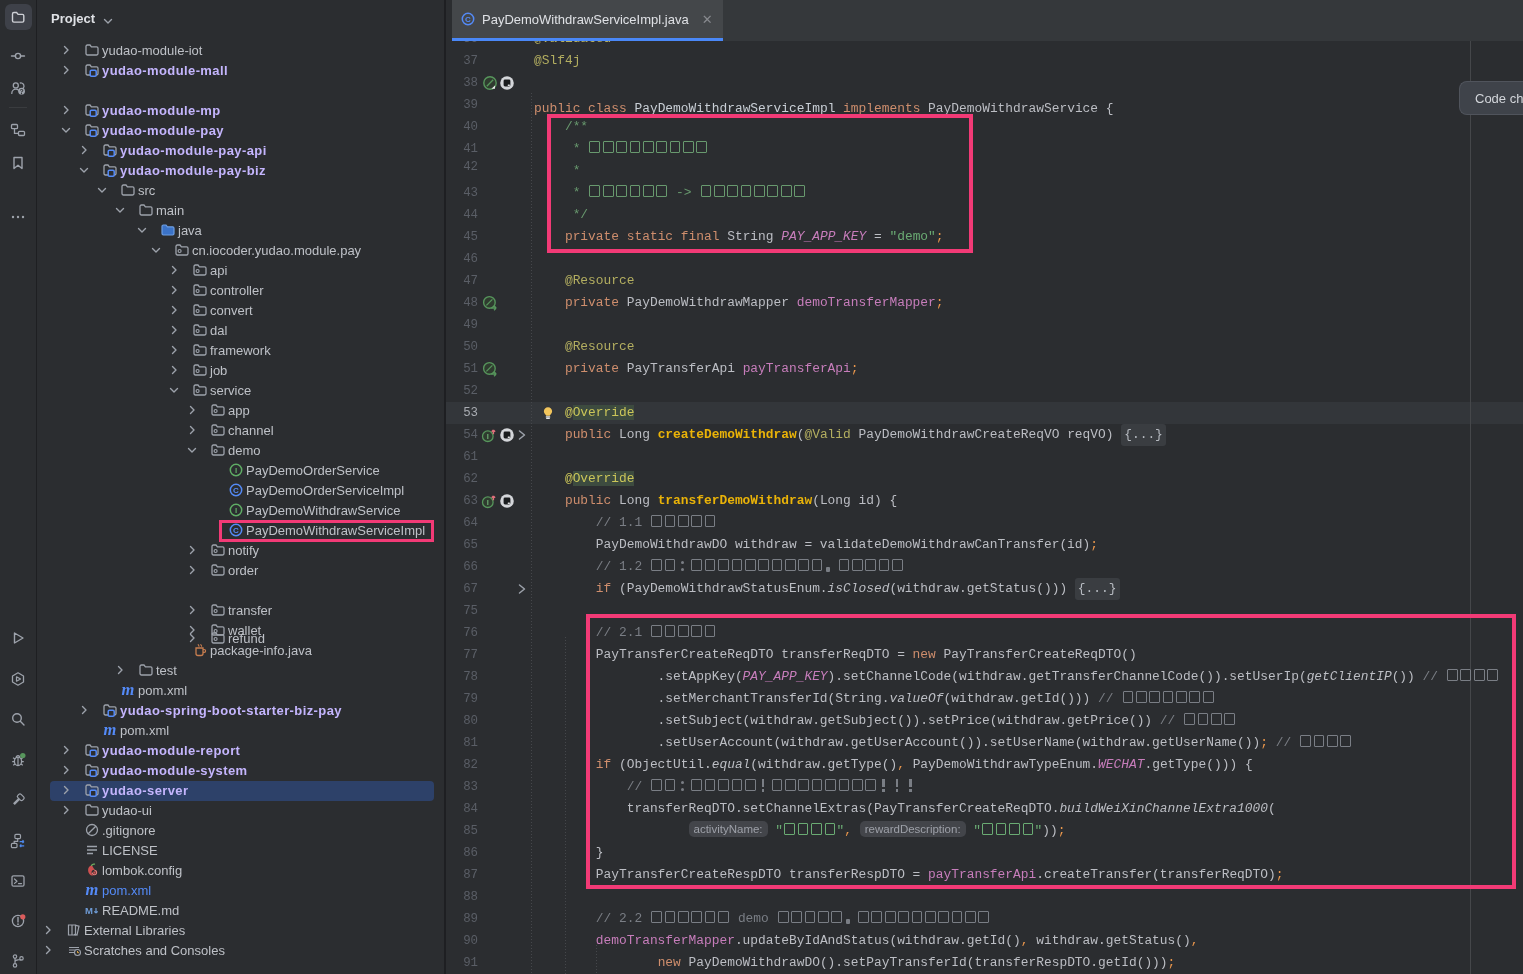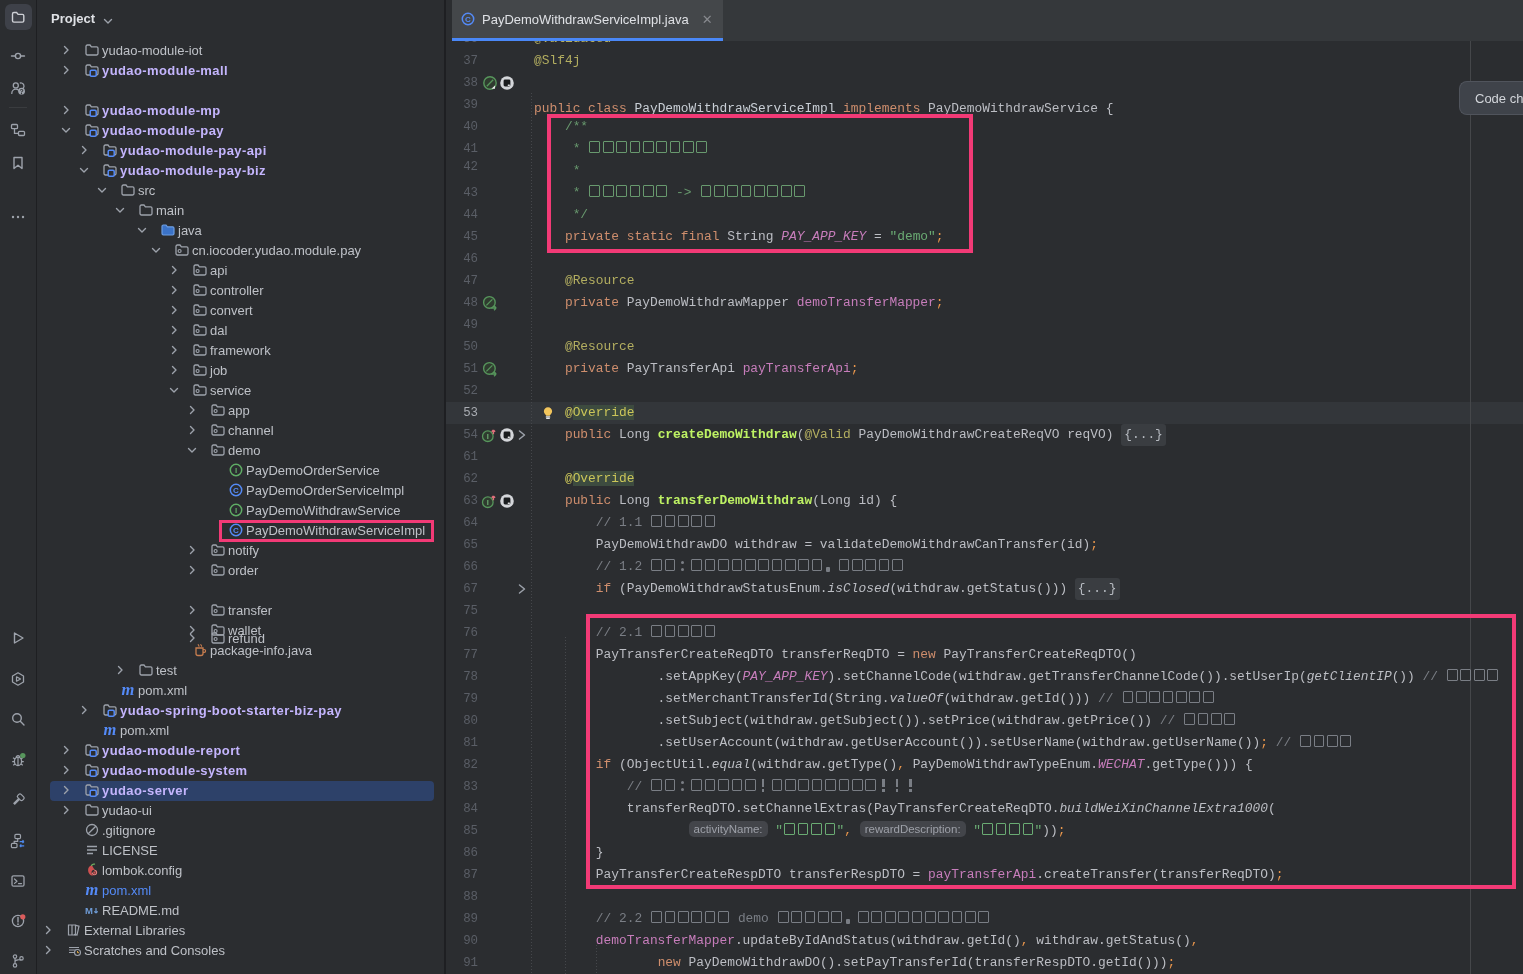--- a/index.html
+++ b/index.html
@@ -25,21 +25,21 @@
 #tab .tl{font-size:13px;color:#DFE1E5;}
 #tab .cls{margin-left:13px;color:#87898E;font-size:13px;}
 #caretline{position:absolute;left:0;top:401.5px;width:1078px;height:22px;background:#33363A;z-index:0;}
 #guide{position:absolute;left:1025px;top:41px;width:1px;height:933px;background:#45474A;z-index:1;}
 .ig{position:absolute;width:1px;background-image:linear-gradient(#45474B 1.5px,transparent 1.5px);background-size:1px 3px;z-index:1;}
 .cl{position:absolute;left:89px;font-family:"Liberation Mono",monospace;font-size:12.883px;line-height:22px;height:22px;white-space:pre;color:#BCBEC4;z-index:3;}
 .ln{position:absolute;font-family:"Liberation Mono",monospace;font-size:12.4px;line-height:22px;height:22px;color:#5A5E66;text-align:right;width:33px;left:0;z-index:3;}
 .ln.cur{color:#A9ACB2;}
 .k{color:#CF8E6D;} .a{color:#B3AE60;} .c{color:#7A7E85;} .d{color:#68996E;}
 .s{color:#6AAB73;} .p{color:#C77DBB;} .o{color:#E8964C;}
-.m{color:#bef264;font-weight:bold;} .it{font-style:italic;}
+.m{color:#eab308;font-weight:bold;} .it{font-style:italic;}
 .fold{display:inline-block;background:#3A3D41;border-radius:3px;color:#B6BAC0;padding:0 3px;}
 .hl{background:#3D4B3F;}
 .pill{display:inline-block;background:#43454A;border-radius:5px;color:#9DA0A8;font-family:"Liberation Sans",sans-serif;font-size:11.5px;padding:0 5px;line-height:16px;vertical-align:1px;}
 i.j{display:inline-block;width:10.7px;height:12.4px;border:1.3px solid currentColor;border-radius:1px;margin:0 1.35px;vertical-align:-1.5px;position:relative;}
 i.j.cm,i.j.co,i.j.ex{border:none;}
 i.j.cm::before{content:"";position:absolute;left:1px;bottom:-1px;width:4px;height:5px;background:currentColor;border-radius:1px;}
 i.j.co::before{content:"";position:absolute;left:3px;top:2px;width:3.2px;height:3.2px;background:currentColor;border-radius:50%;}
 i.j.co::after{content:"";position:absolute;left:3px;bottom:0;width:3.2px;height:3.2px;background:currentColor;border-radius:50%;}
 i.j.ex::before{content:"";position:absolute;left:3.6px;top:0;width:2.6px;height:8px;background:currentColor;}
 i.j.ex::after{content:"";position:absolute;left:3.6px;bottom:-0.5px;width:2.6px;height:2.6px;background:currentColor;}

